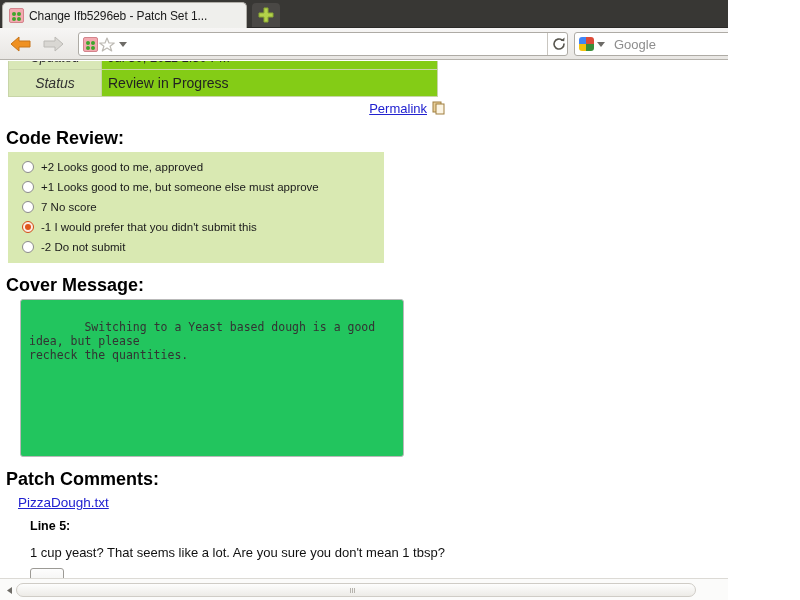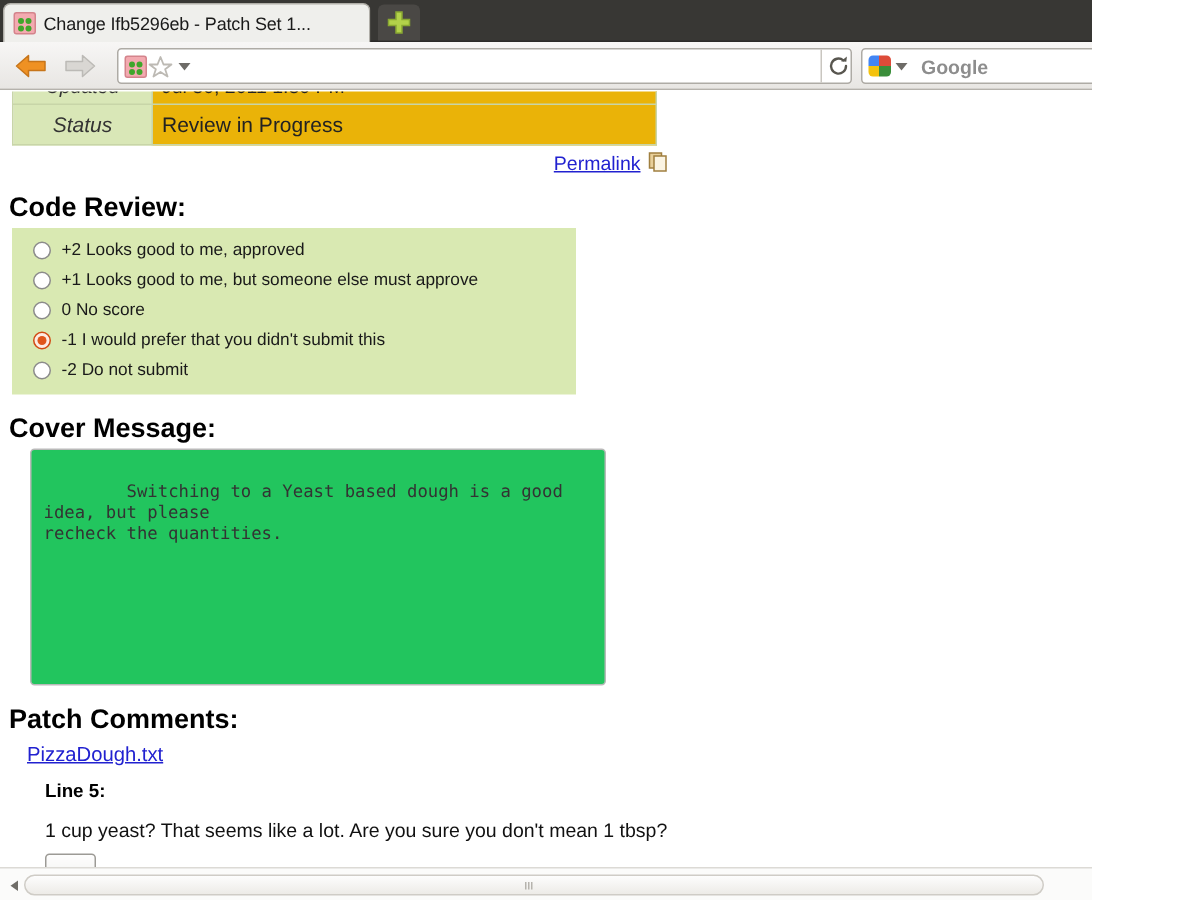--- a/index.html
+++ b/index.html
@@ -132,21 +132,20 @@
     border-radius: 3px;
     box-sizing: border-box;
     display: flex; align-items: center;
     padding: 0 4px;
   }
   .search-text {
     flex: 1;
     font-size: 13px;
     color: #8d8d8d;
     margin-left: 4px;
-    font-weight: bold;
   }
   .homebtn {
     position: absolute; left: 766px; top: 5px;
     width: 24px; height: 22px;
   }
 
   
   .glogo {
     position: relative;
     width: 15px; height: 14px;
@@ -184,21 +183,21 @@
   }
   .info-table td.lbl {
     background: #d9e7b7;
     text-align: center;
     font-style: italic;
     color: #333333;
     width: 80px;
     white-space: nowrap;
   }
   .info-table td.val {
-    background: #eab308;
+    background: #84cc16;
     color: #222222;
   }
   .info-table tr.r-updated td { height: 19px; }
   .info-table tr.r-status td { height: 22px; font-size: 14px; }
 
   .permalink-row {
     width: 438px;
     margin-left: 8px;
     text-align: right;
     padding-top: 4px;
@@ -515,21 +514,21 @@
         <div class="radio-row">
           <span class="radio"></span>
           <span class="radio-label">+2 Looks good to me, approved</span>
         </div>
         <div class="radio-row">
           <span class="radio"></span>
           <span class="radio-label">+1 Looks good to me, but someone else must approve</span>
         </div>
         <div class="radio-row">
           <span class="radio"></span>
-          <span class="radio-label">0 No score</span>
+          <span class="radio-label">7 No score</span>
         </div>
         <div class="radio-row">
           <span class="radio on"></span>
           <span class="radio-label">-1 I would prefer that you didn't submit this</span>
         </div>
         <div class="radio-row">
           <span class="radio"></span>
           <span class="radio-label">-2 Do not submit</span>
         </div>
       </div>

